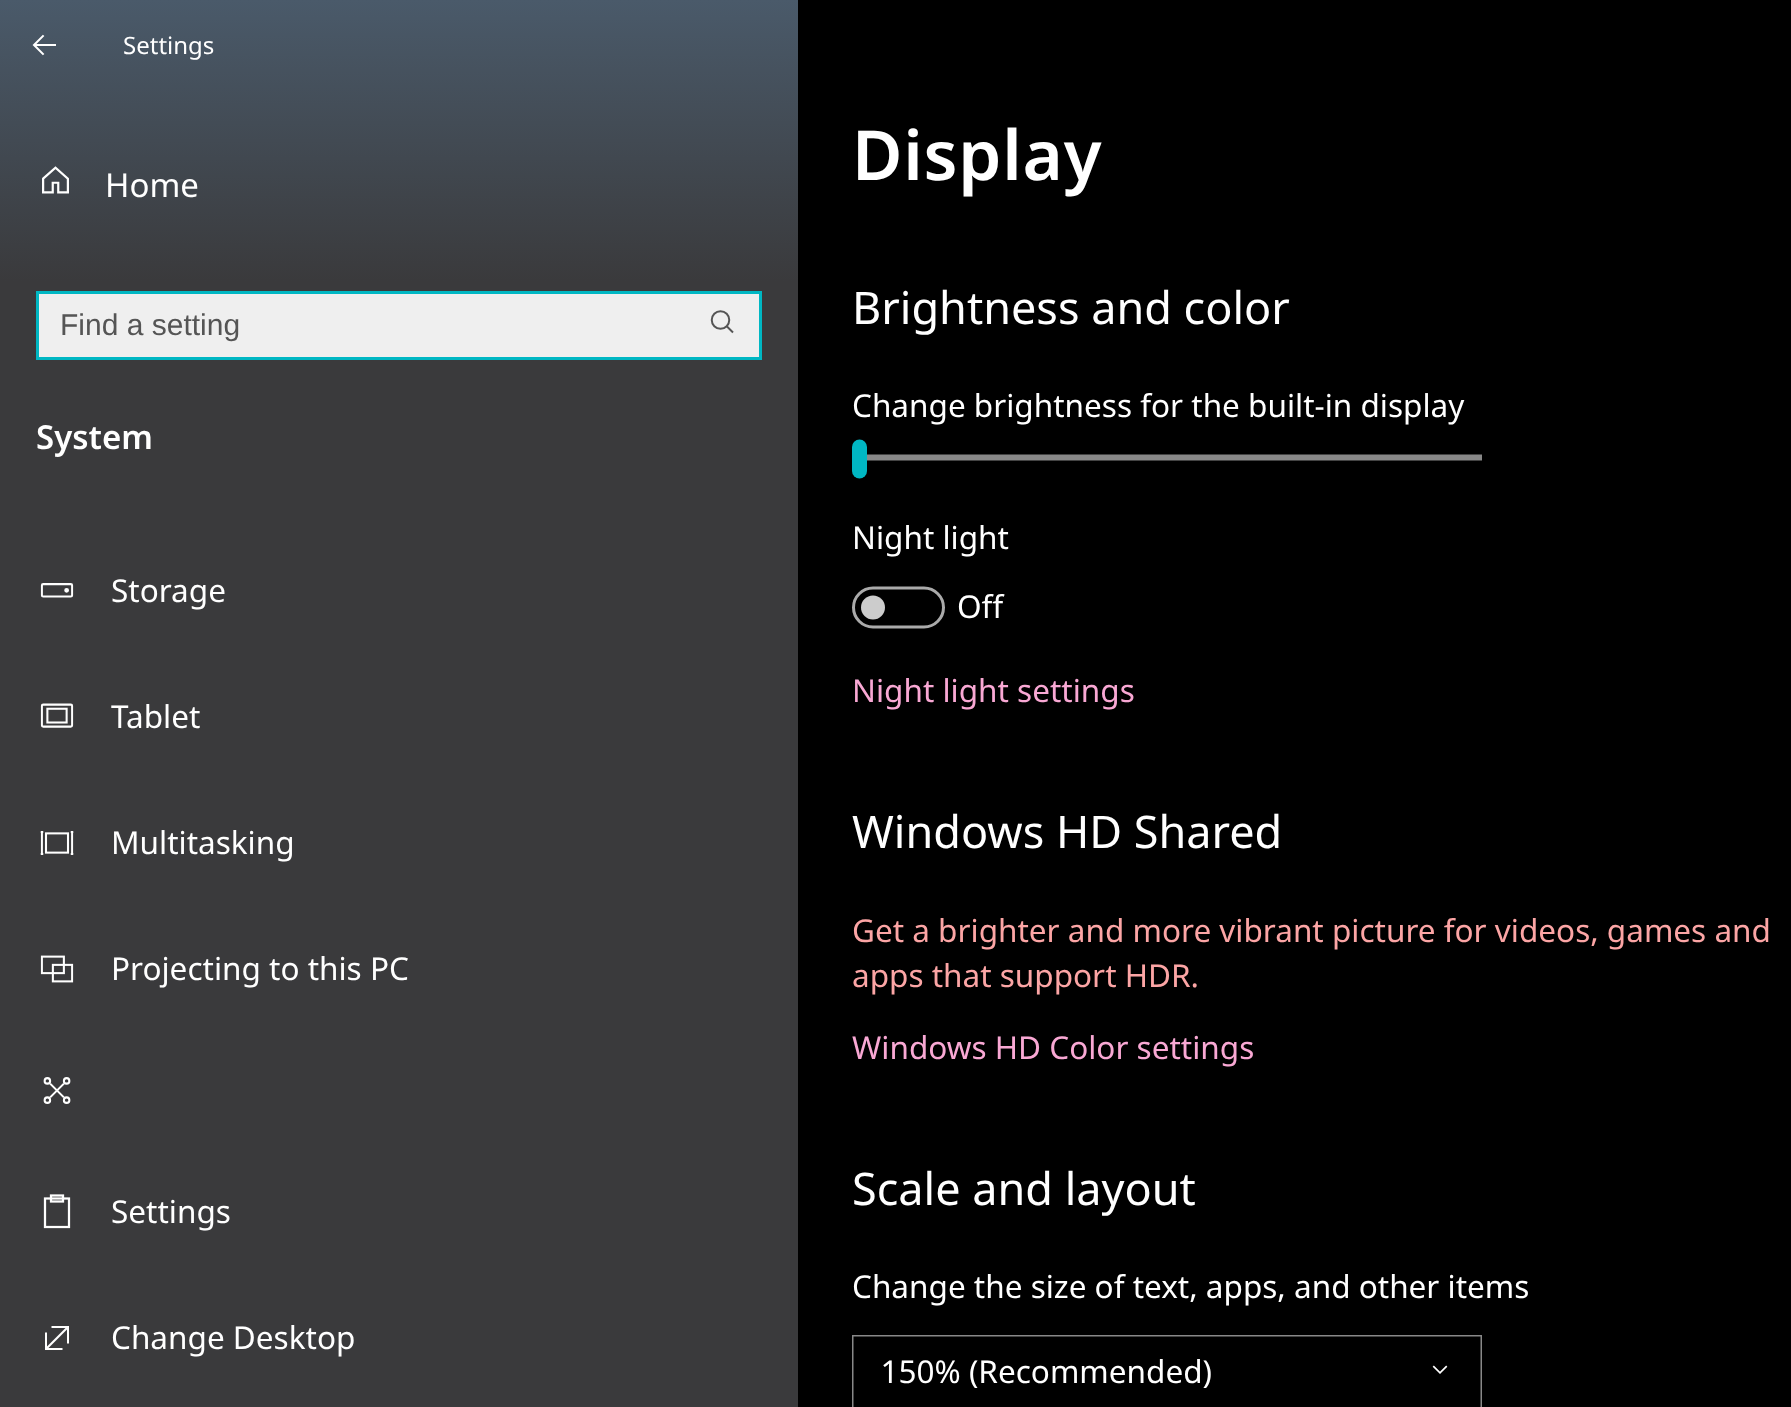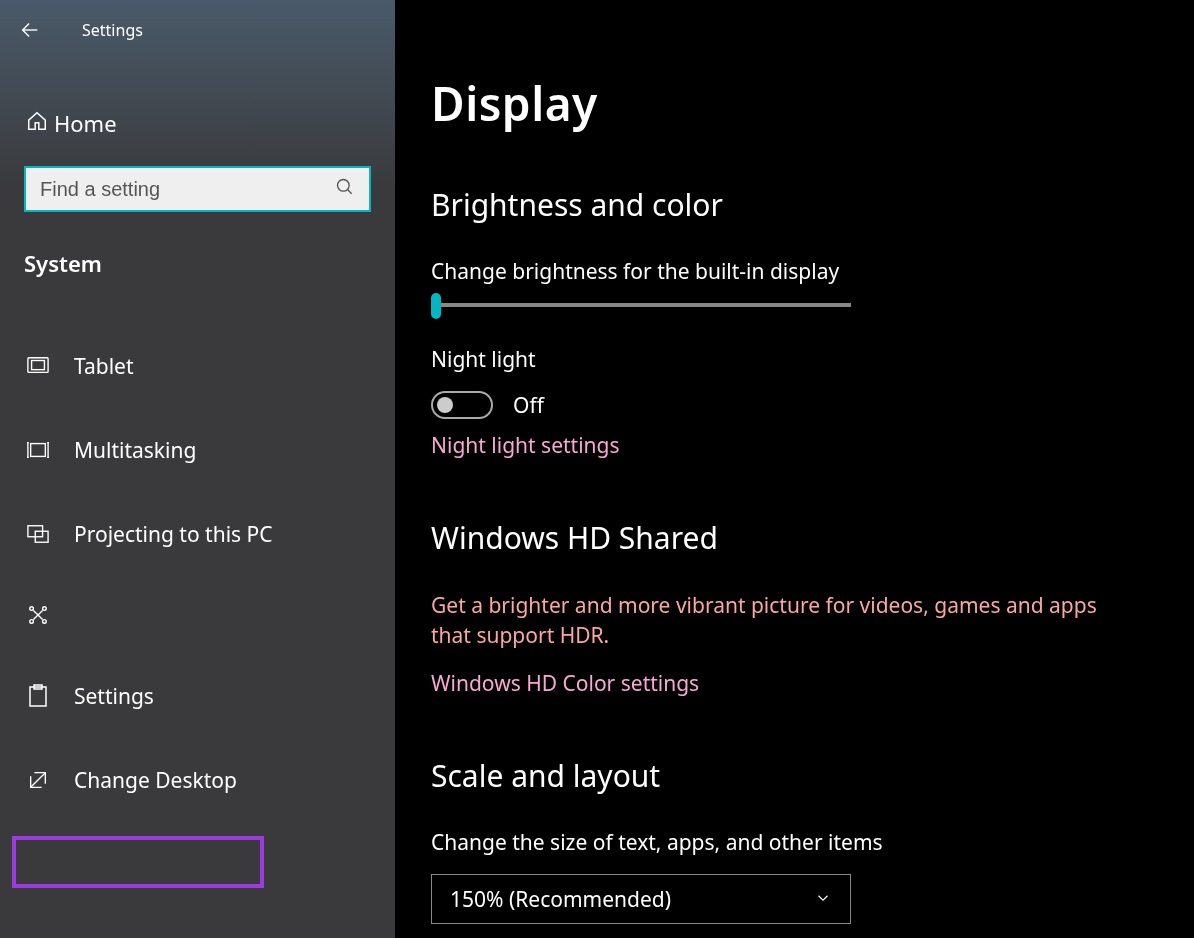--- a/index.html
+++ b/index.html
@@ -5,52 +5,53 @@
   * { box-sizing: border-box; margin: 0; padding: 0; }
   html, body { width: 1194px; height: 938px; overflow: hidden; }
   body {
     font-family: "Segoe UI", system-ui, sans-serif;
     background: #000;
     color: #fff;
     display: flex;
   }
   
   .sidebar {
-    width: 395px;
+    width: 532px;
     height: 938px;
     background: linear-gradient(to bottom, #4a5a6a 0%, #3a3a3c 20%, #3a3a3c 100%);
     position: relative;
     padding-top: 10px;
   }
   .titlebar {
     display: flex;
     align-items: center;
     padding: 8px 18px 20px 18px;
     gap: 40px;
   }
   .back-btn {
     width: 24px; height: 24px;
     display: flex; align-items: center; justify-content: center;
     cursor: pointer;
   }
   .back-btn svg { stroke: #fff; }
   .app-title { font-size: 16px; font-weight: 400; color: #fff; }
   .side-body { padding: 40px 24px 0 24px; }
   .home-row {
-    display: flex; align-items: center; gap: 6px; padding: 6px 2px 28px 2px;
+    display: flex; align-items: center; gap: 22px; padding: 6px 2px 28px 2px;
     cursor: pointer;
   }
   .home-row span { font-size: 22px; }
   .search-wrap {
     border: 2px solid #00b7c3;
     background: rgba(255,255,255,0.92);
     height: 46px;
     display: flex; align-items: center;
     padding: 0 14px;
     margin-bottom: 36px;
+    margin-top: 28px;
   }
   .search-input {
     flex: 1;
     border: none; outline: none; background: transparent;
     font-size: 20px; color: #555;
   }
   .search-input::placeholder { color: #555; }
   .search-icon svg { stroke: #555; }
   .category-label {
     font-size: 22px; font-weight: 600; margin-bottom: 60px;
@@ -85,21 +86,21 @@
   .setting-label { font-size: 21px; font-weight: 400; margin-bottom: 18px; }
   .slider {
     width: 420px; height: 4px; background: #888; position: relative;
     margin-bottom: 38px;
   }
   .slider-thumb {
     position: absolute; left: 0; top: -10px;
     width: 10px; height: 26px; border-radius: 5px;
     background: #00b7c3;
   }
-  .toggle-row { display: flex; align-items: flex-end; gap: 20px; margin-bottom: 12px; }
+  .toggle-row { display: flex; align-items: flex-end; gap: 8px; margin-bottom: 28px; }
   .toggle {
     width: 62px; height: 28px; border: 2px solid #aaa; border-radius: 16px;
     position: relative; background: #000; cursor: pointer;
   }
   .toggle-knob {
     width: 16px; height: 16px; background: #ccc; border-radius: 50%;
     position: absolute; left: 4px; top: 4px;
   }
   .toggle-state { font-size: 21px; }
   .link { color: #f9a8d4; font-size: 21px; cursor: pointer; display: inline-block; }
@@ -148,20 +149,29 @@
             <line x1="20" y1="20" x2="15" y2="15"></line>
         </svg>
       </span>
     </div>
 
     <div class="category-label">System</div>
 
     <ul class="nav-list">
       <li class="nav-item">
         <span class="icon">
+          <svg width="22" height="16" viewBox="0 0 24 16" stroke-width="1.5">
+              <rect x="1" y="3" width="22" height="9" rx="1"></rect>
+              <circle cx="19" cy="7.5" r="1" fill="#fff"></circle>
+            </svg>
+        </span>
+        <span>Storage</span>
+      </li>
+      <li class="nav-item">
+        <span class="icon">
           <svg width="22" height="20" viewBox="0 0 24 20" stroke-width="1.5">
               <rect x="1" y="1" width="22" height="16" rx="1"></rect>
               <rect x="5" y="4" width="14" height="10"></rect>
             </svg>
         </span>
         <span>Tablet</span>
       </li>
       <li class="nav-item">
         <span class="icon">
           <svg width="22" height="20" viewBox="0 0 24 20" stroke-width="1.5">

